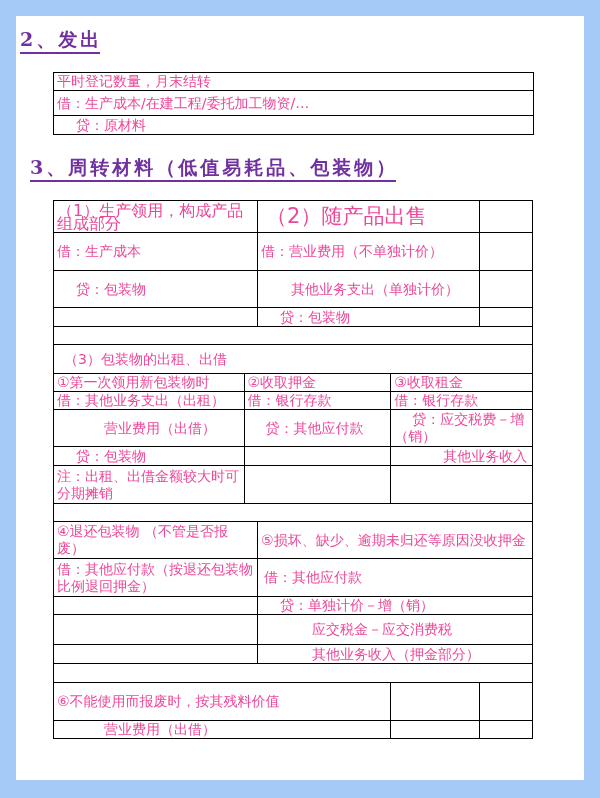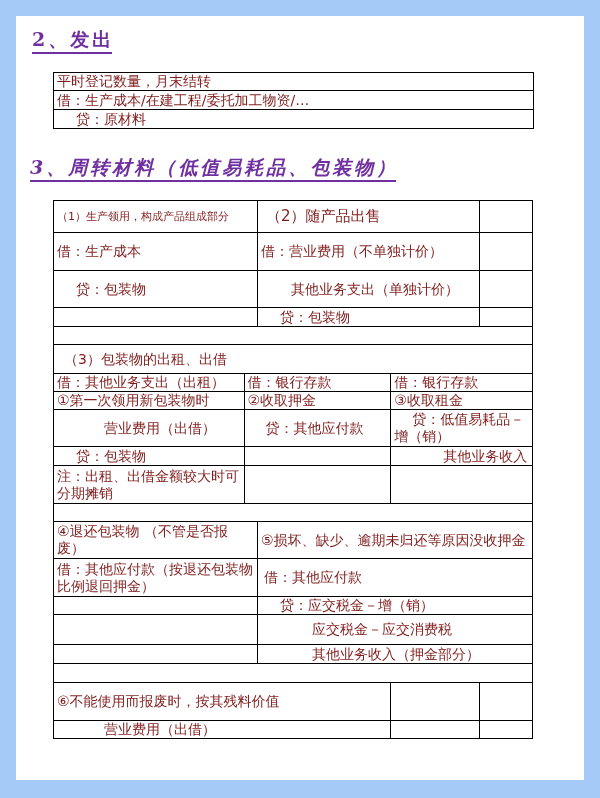--- a/index.html
+++ b/index.html
@@ -20,42 +20,42 @@
       color: #7030a0;
       font-family: "DejaVu Serif", "Liberation Serif", serif;
       font-weight: bold;
       font-size: 19px;
       letter-spacing: 3px;
       line-height: 22px;
       border-bottom: 2px solid #7030a0;
       padding-bottom: 2px;
       white-space: nowrap;
     }
-    #h2 { left: 16px; top: 12px; width: 80px; }
-    #h3 { left: 14px; top: 140px; width: 366px; font-style: italic; }
+    #h2 { left: 4px; top: 12px; width: 80px; }
+    #h3 { left: 14px; top: 140px; width: 366px; }
 
     table.grid {
       position: absolute;
       border-collapse: collapse;
       table-layout: fixed;
       font-size: 14px;
       line-height: 17px;
     }
     table.grid td {
       border: 1px solid #000;
       padding: 0 3px;
       vertical-align: middle;
-      color: #7f1d1d;
+      color: #ec4899;
       overflow: hidden;
       white-space: normal;
       word-break: break-all;
     }
     td.red { color: #ff0000; }
-    td.small { font-size: 11px; line-height: 13px; }
-    td.mid { font-size: 15px; }
+    td.small { font-size: 16px; line-height: 13px; }
+    td.mid { font-size: 21px; }
     .ind1 { padding-left: 22px !important; }
     .ind3 { padding-left: 50px !important; }
 
     #t1 { left: 37px; top: 56px; width: 480px; }
     #t2 { left: 37px; top: 184px; width: 480px; }
   </style>
 </head>
 <body>
 
 <div class="page">
@@ -63,21 +63,21 @@
   <div id="h2" class="heading">2、发出</div>
 
   <table id="t1" class="grid">
     <colgroup>
         <col style="width:480px">
       </colgroup>
     <tbody>
         <tr style="height:18px">
           <td>平时登记数量，月末结转</td>
         </tr>
-    <tr style="height:19px">
+    <tr style="height:25px">
           <td class="red">借：生产成本/在建工程/委托加工物资/…</td>
         </tr>
     <tr style="height:19px">
           <td class="red ind1">贷：原材料</td>
         </tr>
   </tbody>
     </table>
 
   <div id="h3" class="heading">3、周转材料（低值易耗品、包装物）</div>
 
@@ -114,33 +114,33 @@
       <td colspan="2"></td>
     </tr>
     <tr style="height:18px">
           <td colspan="7"></td>
         </tr>
 
     <tr style="height:29px">
       <td colspan="7" style="padding-left:10px">（3）包装物的出租、出借</td>
     </tr>
     <tr style="height:18px">
+      <td>①第一次领用新包装物时</td>
+      <td colspan="2">②收取押金</td>
+      <td colspan="4">③收取租金</td>
+    </tr>
+    <tr style="height:18px">
       <td class="red" style="white-space:nowrap;overflow:visible">借：其他业务支出（出租）</td>
       <td colspan="2" class="red">借：银行存款</td>
       <td colspan="4" class="red">借：银行存款</td>
     </tr>
-    <tr style="height:18px">
-      <td>①第一次领用新包装物时</td>
-      <td colspan="2">②收取押金</td>
-      <td colspan="4">③收取租金</td>
-    </tr>
     <tr style="height:37px">
       <td class="red ind3">营业费用（出借）</td>
       <td colspan="2" class="red" style="text-indent:18px">贷：其他应付款</td>
-      <td colspan="4" class="red" style="text-indent:18px">贷：低值易耗品－增（销）</td>
+      <td colspan="4" class="red" style="text-indent:18px">贷：应交税费－增（销）</td>
     </tr>
     <tr style="height:19px">
       <td class="red ind1">贷：包装物</td>
       <td colspan="2"></td>
       <td colspan="4" class="red" style="padding-left:52px">其他业务收入</td>
     </tr>
     <tr style="height:38px">
       <td>注：出租、出借金额较大时可分期摊销</td>
       <td colspan="2"></td>
       <td colspan="4"></td>
@@ -152,21 +152,21 @@
     <tr style="height:37px">
       <td colspan="2" style="white-space:pre-wrap">④退还包装物 （不管是否报废）</td>
       <td colspan="5">⑤损坏、缺少、逾期未归还等原因没收押金</td>
     </tr>
     <tr style="height:38px">
       <td colspan="2" class="red">借：其他应付款（按退还包装物比例退回押金）</td>
       <td colspan="5" class="red" style="padding-left:6px">借：其他应付款</td>
     </tr>
     <tr style="height:18px">
       <td colspan="2"></td>
-      <td colspan="5" class="red" style="padding-left:22px">贷：应交税金－增（销）</td>
+      <td colspan="5" class="red" style="padding-left:22px">贷：单独计价－增（销）</td>
     </tr>
     <tr style="height:30px">
       <td colspan="2"></td>
       <td colspan="5" class="red" style="padding-left:54px">应交税金－应交消费税</td>
     </tr>
     <tr style="height:19px">
       <td colspan="2"></td>
       <td colspan="5" class="red" style="padding-left:54px">其他业务收入（押金部分）</td>
     </tr>
     <tr style="height:19px">

